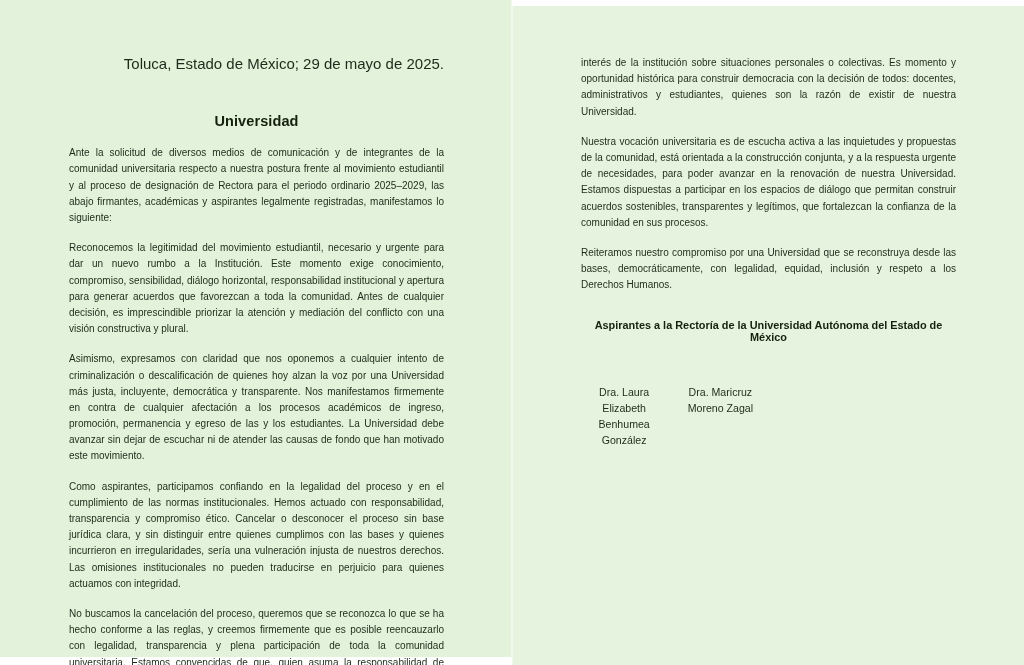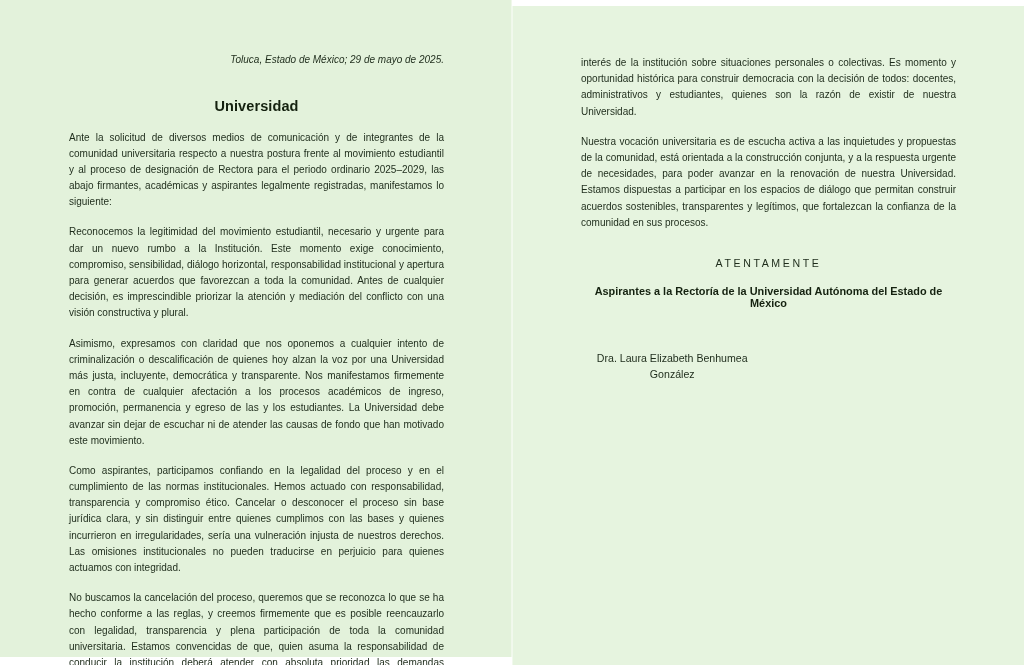--- a/index.html
+++ b/index.html
@@ -65,25 +65,24 @@
     width: 375px;
   }
   .column--right {
     left: 581px;
     top: 55px;
     width: 375px;
   }
 
   .dateline {
     text-align: right;
-    font-size: 10px;
+    font-size: 15px;
     line-height: 1.55;
     color: #1d2b1a;
-    margin: 0 0 30px 0;
-    font-style: italic;
+    margin: 0 0 38px 0;
   }
 
   .doc-title {
     text-align: center;
     font-size: 14.5px;
     font-weight: 700;
     color: #14210f;
     letter-spacing: 0.1px;
     margin: 0 0 16px 0;
   }
@@ -115,21 +114,21 @@
   .closing-role {
     text-align: center;
     font-size: 10.9px;
     font-weight: 700;
     color: #14210f;
     margin: 0 0 42px 0;
   }
 
   .signatures {
     display: grid;
-    grid-template-columns: 1fr 1fr;
+    grid-template-columns: 1fr 1fr 1fr 1fr;
     row-gap: 30px;
     column-gap: 10px;
   }
   .signature-name {
     text-align: center;
     font-size: 10.6px;
     line-height: 1.5;
     color: #1d2b1a;
   }
 </style>
@@ -152,27 +151,28 @@
     <p class="body-par">Reconocemos la legitimidad del movimiento estudiantil, necesario y urgente para dar un nuevo rumbo a la Institución. Este momento exige conocimiento, compromiso, sensibilidad, diálogo horizontal, responsabilidad institucional y apertura para generar acuerdos que favorezcan a toda la comunidad. Antes de cualquier decisión, es imprescindible priorizar la atención y mediación del conflicto con una visión constructiva y plural.</p>
     <p class="body-par">Asimismo, expresamos con claridad que nos oponemos a cualquier intento de criminalización o descalificación de quienes hoy alzan la voz por una Universidad más justa, incluyente, democrática y transparente. Nos manifestamos firmemente en contra de cualquier afectación a los procesos académicos de ingreso, promoción, permanencia y egreso de las y los estudiantes. La Universidad debe avanzar sin dejar de escuchar ni de atender las causas de fondo que han motivado este movimiento.</p>
     <p class="body-par">Como aspirantes, participamos confiando en la legalidad del proceso y en el cumplimiento de las normas institucionales. Hemos actuado con responsabilidad, transparencia y compromiso ético. Cancelar o desconocer el proceso sin base jurídica clara, y sin distinguir entre quienes cumplimos con las bases y quienes incurrieron en irregularidades, sería una vulneración injusta de nuestros derechos. Las omisiones institucionales no pueden traducirse en perjuicio para quienes actuamos con integridad.</p>
     <p class="body-par">No buscamos la cancelación del proceso, queremos que se reconozca lo que se ha hecho conforme a las reglas, y creemos firmemente que es posible reencauzarlo con legalidad, transparencia y plena participación de toda la comunidad universitaria. Estamos convencidas de que, quien asuma la responsabilidad de conducir la institución deberá atender con absoluta prioridad las demandas expresadas. El movimiento estudiantil ha motivado la expresión y la comunión de todos los sectores de la comunidad universitaria, y en todos, el denominador común es anteponer el</p>
   </div>
 
   <div class="column column--right">
 
     <p class="body-par">interés de la institución sobre situaciones personales o colectivas. Es momento y oportunidad histórica para construir democracia con la decisión de todos: docentes, administrativos y estudiantes, quienes son la razón de existir de nuestra Universidad.</p>
     <p class="body-par">Nuestra vocación universitaria es de escucha activa a las inquietudes y propuestas de la comunidad, está orientada a la construcción conjunta, y a la respuesta urgente de necesidades, para poder avanzar en la renovación de nuestra Universidad. Estamos dispuestas a participar en los espacios de diálogo que permitan construir acuerdos sostenibles, transparentes y legítimos, que fortalezcan la confianza de la comunidad en sus procesos.</p>
+    <p class="body-par">Reiteramos nuestro compromiso por una Universidad que se reconstruya desde las bases, democráticamente, con legalidad, equidad, inclusión y respeto a los Derechos Humanos.</p>
 
     <div class="closing">
 
-      <p class="closing-salutation">ATENTAMENTE</p>
 
       <p class="closing-role">Aspirantes a la Rectoría de la Universidad Autónoma del Estado de México</p>
 
       <div class="signatures">
         <div class="signature-name">Dra. Laura Elizabeth Benhumea González</div>
+        <div class="signature-name">Dra. Maricruz Moreno Zagal</div>
       </div>
 
     </div>
   </div>
 
 </div>
 
 </body></html>

